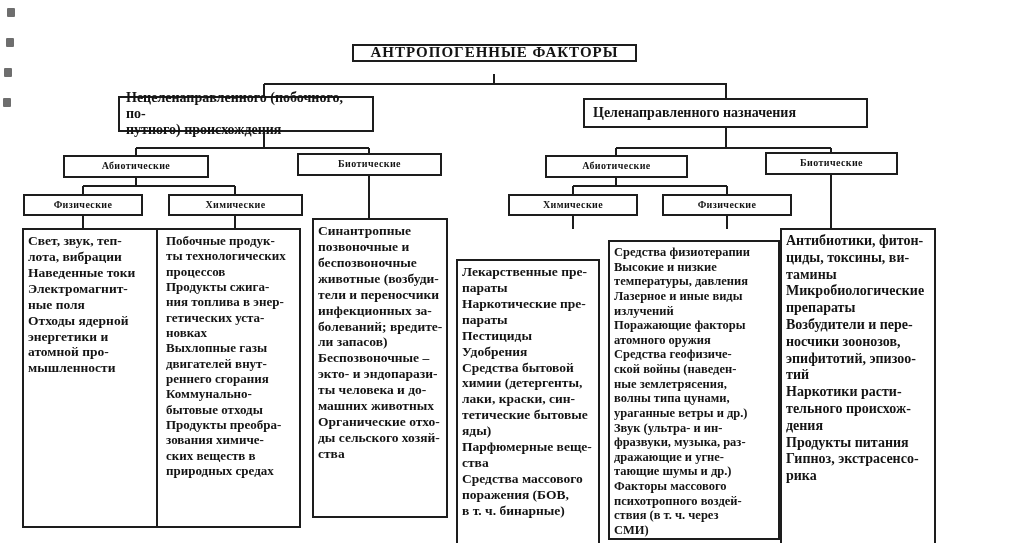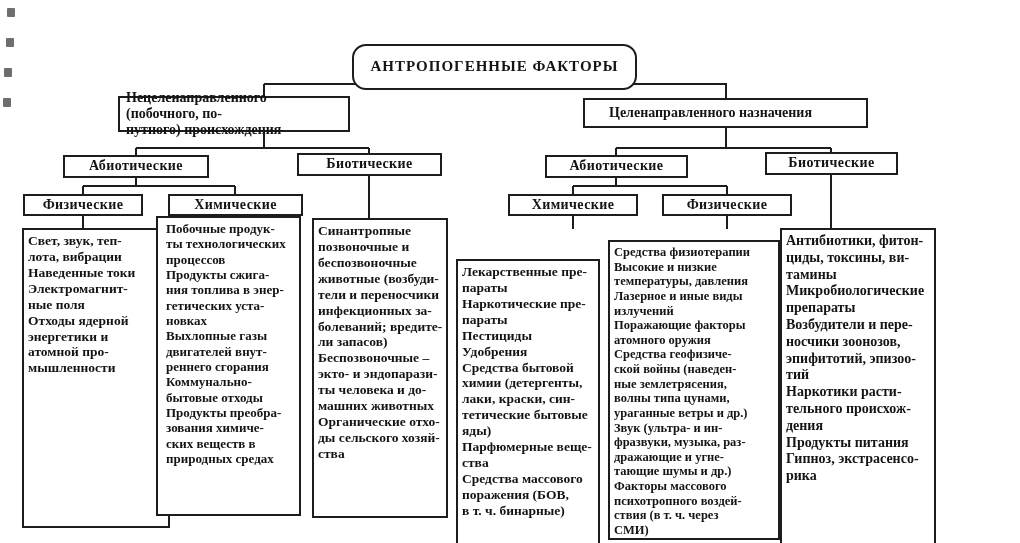--- a/index.html
+++ b/index.html
@@ -13,33 +13,33 @@
   }
   .wires{position:absolute;left:0;top:0;}
   .box{
     position:absolute;
     box-sizing:border-box;
     border:2px solid #1d1d1d;
     background:#ffffff;
   }
   .hdr{
     display:flex;align-items:center;justify-content:center;
-    font-weight:bold;font-size:14px;letter-spacing:.4px;
+    font-weight:bold;font-size:10px;letter-spacing:.4px;
     text-align:center;line-height:1.05;
   }
   .root{
     font-size:15px;letter-spacing:1px;
   }
   .branch{
     display:flex;align-items:center;
     font-weight:bold;font-size:14px;
     padding:2px 6px;box-sizing:border-box;
     white-space:pre-line;line-height:1.15;
   }
-  .branch-right{padding-left:24px;}
+  .branch-right{padding-left:8px;}
   .body{
     font-weight:bold;
     white-space:pre-line;
     padding:3px 3px 0 4px;
     line-height:1.18;
   }
   .f135{font-size:13.5px;}
   .f13{font-size:13px;}
   .f125{font-size:12.5px;line-height:1.17;}
   .f14{font-size:14px;line-height:1.2;}
@@ -87,23 +87,23 @@
     <line x1="573" y1="216" x2="573" y2="229"></line>
     <line x1="727" y1="216" x2="727" y2="229"></line>
     <line x1="831" y1="175" x2="831" y2="229"></line>
   </svg>
 
   <div class="scan-mark" style="left:7px;top:8px;"></div>
   <div class="scan-mark" style="left:6px;top:38px;"></div>
   <div class="scan-mark" style="left:4px;top:68px;"></div>
   <div class="scan-mark" style="left:3px;top:98px;"></div>
 
-  <div class="box hdr root" style="left:352px;top:44px;width:285px;height:46px;border-radius:14px;">АНТРОПОГЕННЫЕ ФАКТОРЫ</div>
-
-  <div class="box branch" style="left:118px;top:96px;width:232px;height:36px;">Нецеленаправленного (побочного, по-
+  <div class="box hdr root" style="left:352px;top:44px;width:285px;height:18px;">АНТРОПОГЕННЫЕ ФАКТОРЫ</div>
+
+  <div class="box branch" style="left:118px;top:96px;width:256px;height:36px;">Нецеленаправленного (побочного, по-
 путного) происхождения</div>
   <div class="box branch branch-right" style="left:583px;top:98px;width:285px;height:30px;">Целенаправленного назначения</div>
 
   <div class="box hdr" style="left:63px;top:155px;width:146px;height:23px;">Абиотические</div>
   <div class="box hdr" style="left:297px;top:153px;width:145px;height:23px;">Биотические</div>
   <div class="box hdr" style="left:545px;top:155px;width:143px;height:23px;">Абиотические</div>
   <div class="box hdr" style="left:765px;top:152px;width:133px;height:23px;">Биотические</div>
 
   <div class="box hdr" style="left:23px;top:194px;width:120px;height:22px;">Физические</div>
   <div class="box hdr" style="left:168px;top:194px;width:135px;height:22px;">Химические</div>
@@ -112,21 +112,21 @@
 
   <div class="box body f135" style="left:22px;top:228px;width:148px;height:300px;">Свет, звук, теп-
 лота, вибрации
 Наведенные токи
 Электромагнит-
 ные поля
 Отходы ядерной
 энергетики и
 атомной про-
 мышленности</div>
-  <div class="box body f13" style="left:156px;top:216px;width:145px;height:300px;padding-left:8px;">Побочные продук-
+  <div class="box body f13" style="left:156px;top:228px;width:145px;height:300px;padding-left:8px;">Побочные продук-
 ты технологических
 процессов
 Продукты сжига-
 ния топлива в энер-
 гетических уста-
 новках
 Выхлопные газы
 двигателей внут-
 реннего сгорания
 Коммунально-

